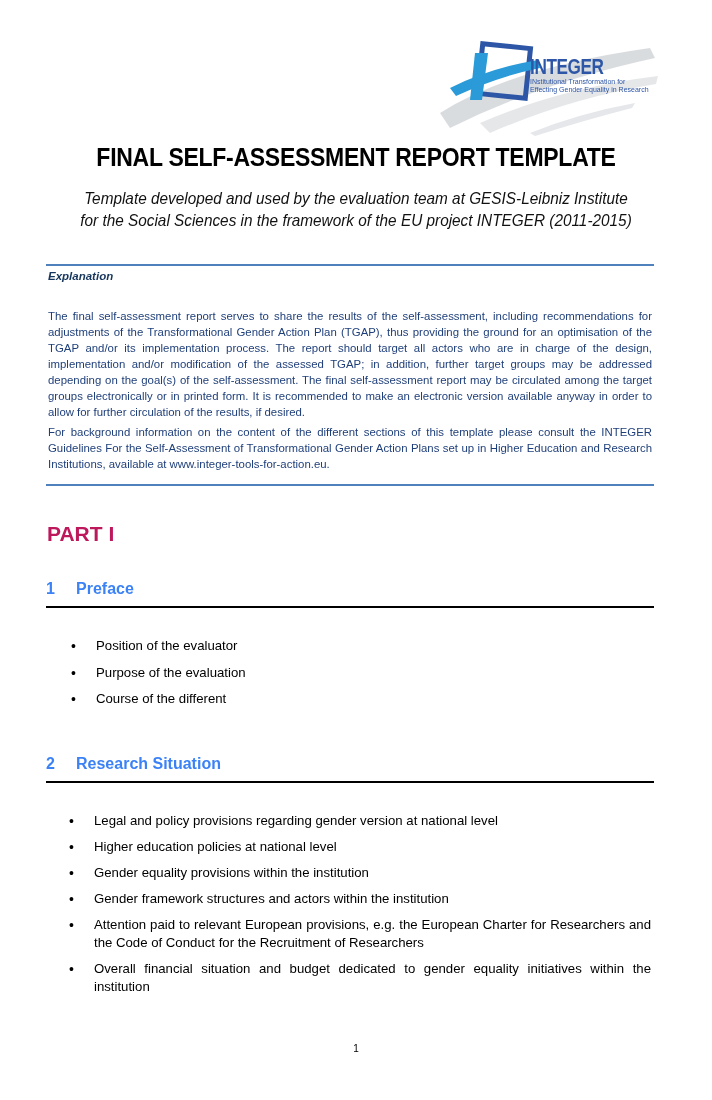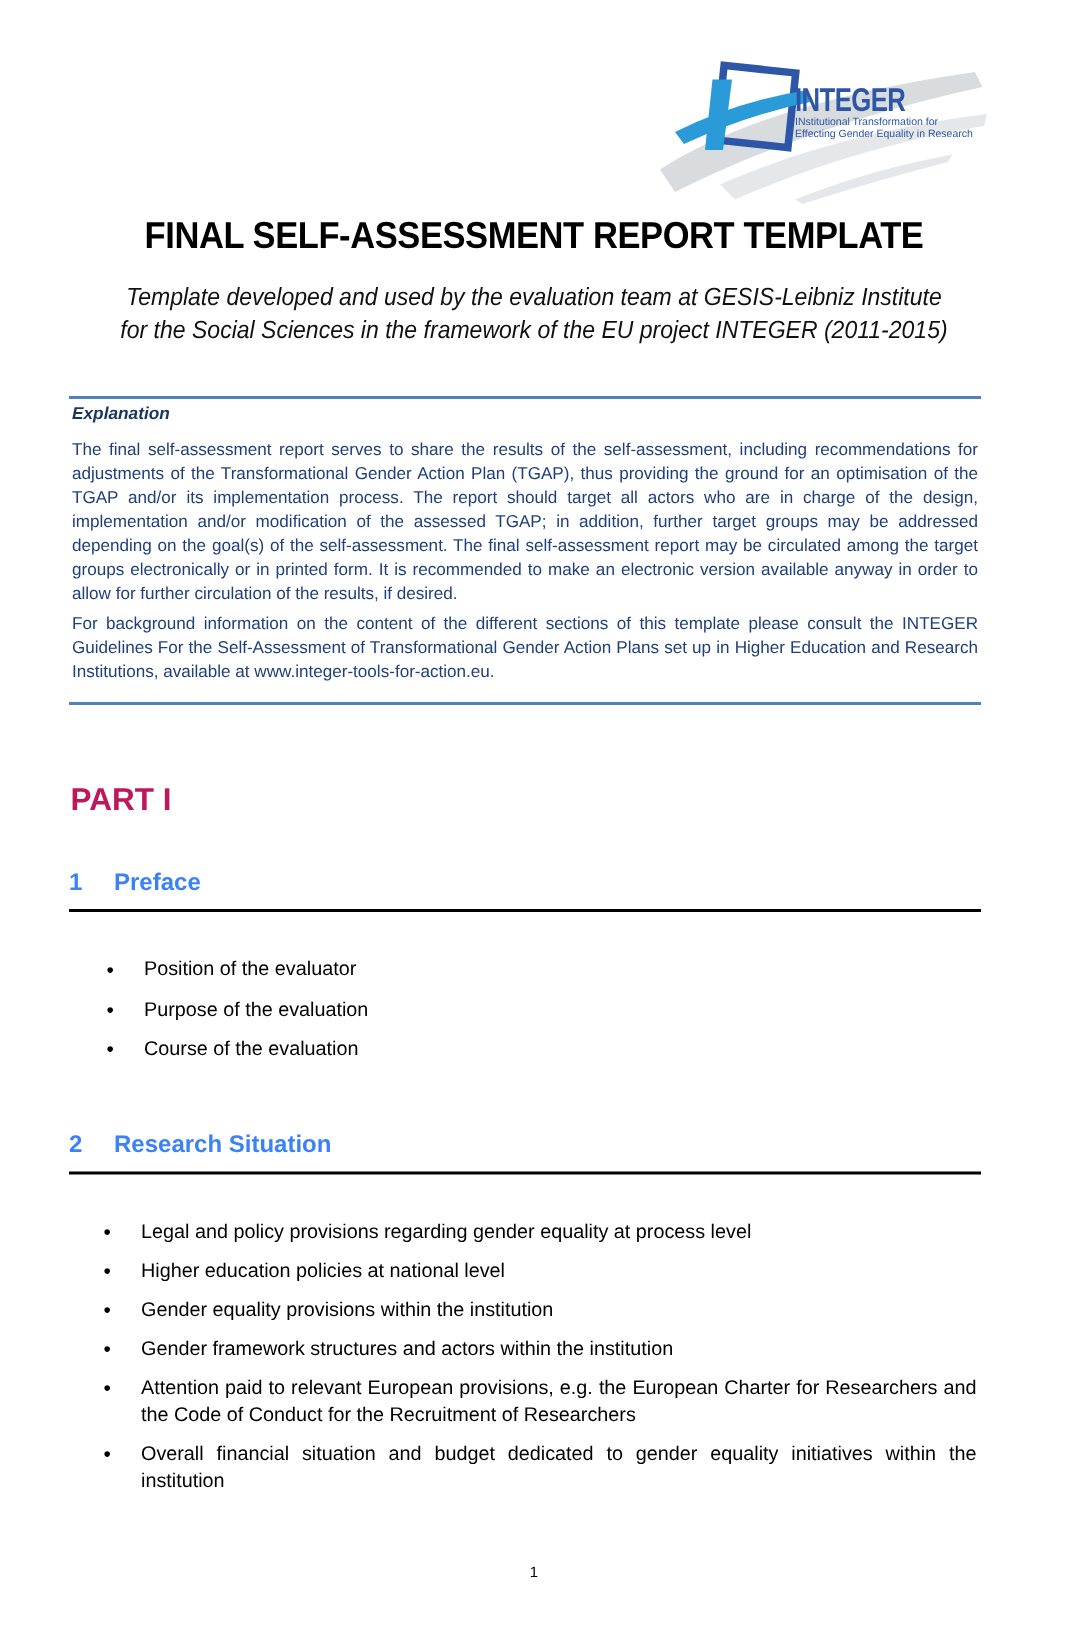--- a/index.html
+++ b/index.html
@@ -8,21 +8,21 @@
 
     .logo { position: absolute; left: 420px; top: 28px; width: 240px; height: 110px; }
     .logo-text { position: absolute; left: 530px; top: 56px; }
     .logo-title { font-family: "Liberation Sans", sans-serif; font-weight: bold; font-size: 22px; color: #2e56a6; letter-spacing: -0.5px; transform: scaleX(0.78); transform-origin: left; line-height: 22px; }
     .logo-sub { font-size: 7px; color: #2e56a6; line-height: 8px; white-space: nowrap; }
 
     .title { position: absolute; left: 0; width: 712px; top: 143px; text-align: center; font-family: "Liberation Sans", sans-serif; font-weight: bold; font-size: 25px; letter-spacing: -0.3px; transform: scaleX(0.92); }
     .subtitle { position: absolute; left: 0; width: 712px; top: 187px; text-align: center; font-family: "Liberation Sans", sans-serif; font-style: italic; font-size: 16.5px; line-height: 22px; color: #111; transform: scaleX(0.93); }
 
     .explain { position: absolute; left: 46px; width: 608px; top: 264px; border-top: 2px solid #4f81bd; border-bottom: 2px solid #4f81bd; padding: 4px 2px 8px 2px; color: #1f3f7a; }
-    .explain-head { font-weight: bold; font-style: italic; font-size: 11.5px; color: #17365d; margin-bottom: 10px; }
+    .explain-head { font-weight: bold; font-style: italic; font-size: 11.5px; color: #17365d; margin-bottom: 26px; }
     .explain p { font-size: 11.4px; line-height: 16px; text-align: justify; margin-bottom: 4px; }
 
     .part { position: absolute; left: 47px; top: 522px; font-weight: bold; font-size: 21px; color: #be185d; }
 
     .heading { position: absolute; left: 46px; width: 608px; border-bottom: 2px solid #000; padding-bottom: 8px; font-weight: bold; font-size: 16px; color: #3b82f6; }
     .heading .num { display: inline-block; width: 30px; }
     .h1 { top: 580px; }
     .h2 { top: 755px; }
 
     ul.blist { position: absolute; list-style: none; }
@@ -67,28 +67,28 @@
 </div>
 
 <div class="part">PART I</div>
 
 <div class="heading h1">
   <span class="num">1</span><span>Preface</span>
 </div>
 <ul class="blist l1">
   <li>Position of the evaluator</li>
   <li>Purpose of the evaluation</li>
-  <li>Course of the evaluation</li>
+  <li>Course of the different</li>
 </ul>
 
 <div class="heading h2">
   <span class="num">2</span><span>Research Situation</span>
 </div>
 <ul class="blist l2">
-  <li>Legal and policy provisions regarding gender equality at process level</li>
+  <li>Legal and policy provisions regarding gender version at national level</li>
   <li>Higher education policies at national level</li>
   <li>Gender equality provisions within the institution</li>
   <li>Gender framework structures and actors within the institution</li>
   <li>Attention paid to relevant European provisions, e.g. the European Charter for Researchers and the Code of Conduct for the Recruitment of Researchers</li>
   <li>Overall financial situation and budget dedicated to gender equality initiatives within the institution</li>
 </ul>
 
 <div class="page-num">1</div>
 
 </body></html>

